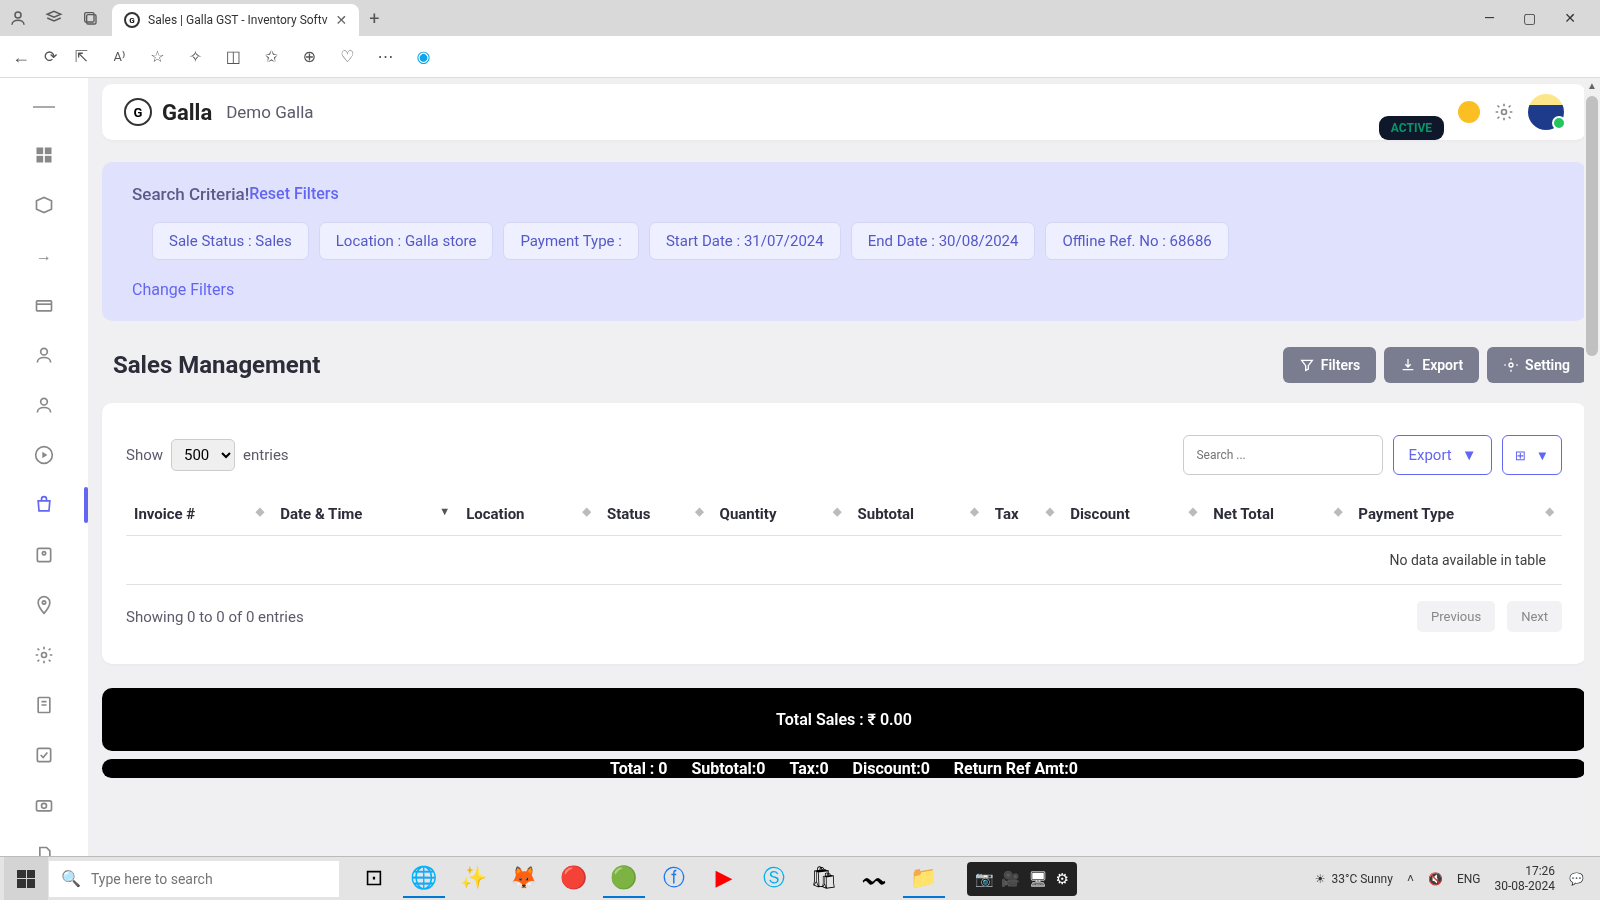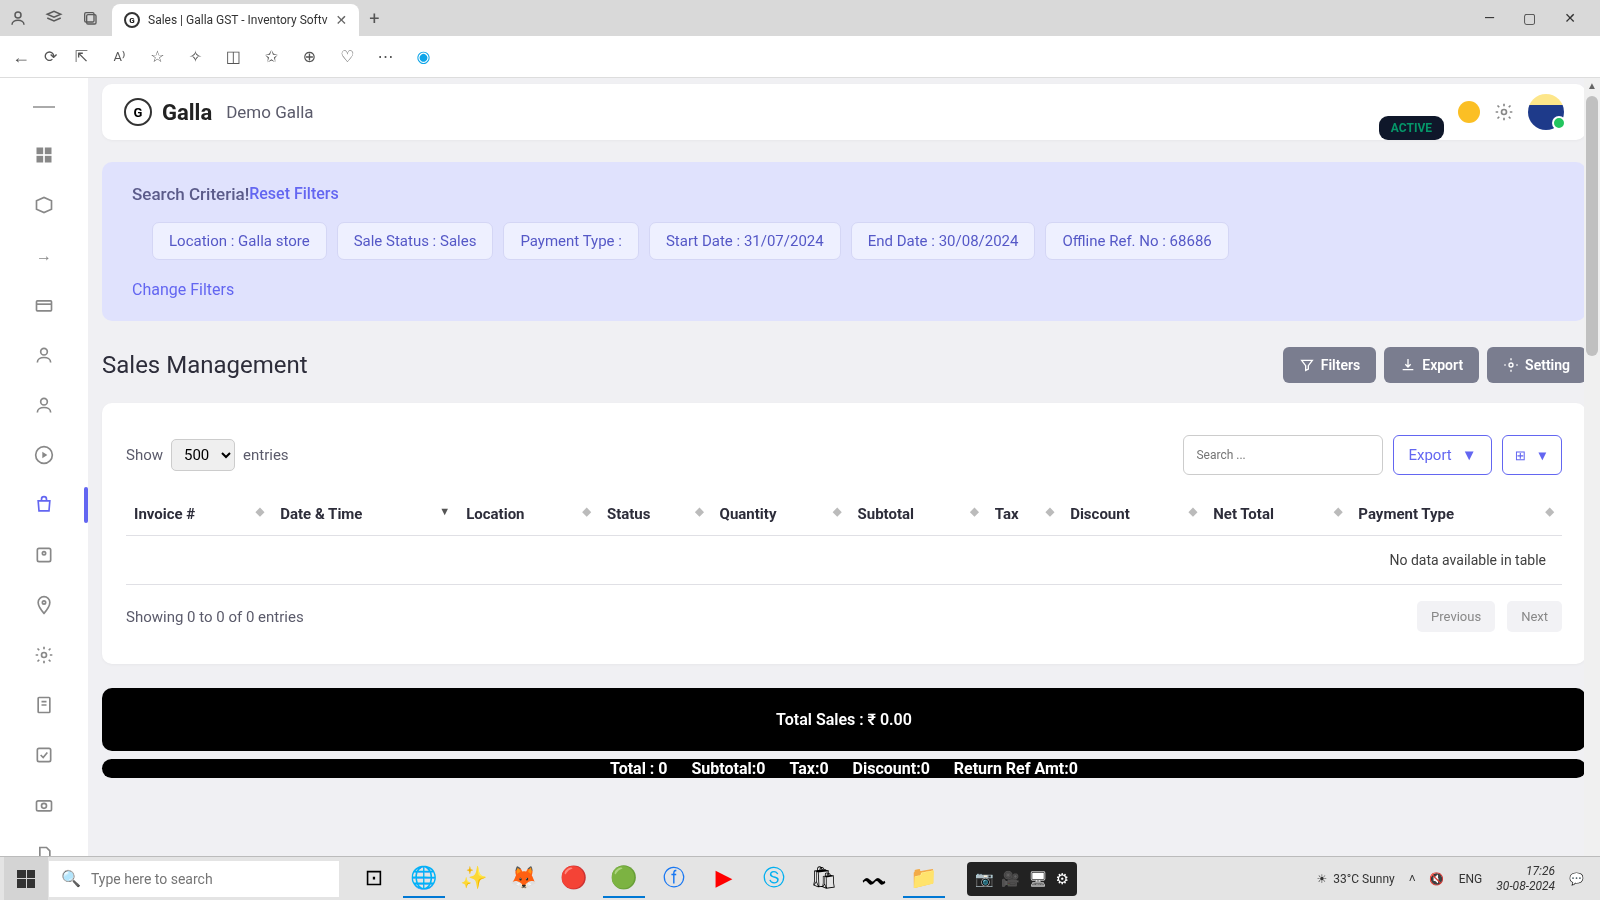--- a/index.html
+++ b/index.html
@@ -47,21 +47,21 @@
 
 .criteria-card { background: #e0e2fd; border-radius: 10px; margin-top: 22px; padding: 22px 30px 22px 30px; }
 .criteria-head { display: flex; margin-bottom: 18px; }
 .criteria-title { font-size: 17px; color: #5b5b8a; font-weight: 500; }
 .reset-link { font-size: 16px; color: #6366f1; font-weight: 500; }
 .chips { display: flex; gap: 10px; flex-wrap: wrap; margin-left: 20px; }
 .chip { background: #eef0ff; border: 1px solid #d4d6f5; border-radius: 7px; padding: 9px 16px; font-size: 15px; color: #5558c7; }
 .change-link { font-size: 16px; color: #6366f1; margin-top: 20px; display:inline-block; }
 
 .section-head { display: flex; align-items: center; margin-top: 26px; }
-.section-title { font-size: 24px; font-weight: 400; color: #2d2d3a; }
+.section-title { font-size: 24px; font-weight: 700; color: #2d2d3a; margin-left: 11px; }
 .action-btns { margin-left: auto; display: flex; gap: 8px; }
 .act-btn { background: #7a7d8f; color: #fff; border: none; border-radius: 6px; padding: 10px 16px; font-size: 14px; font-weight: 600; display: flex; align-items: center; gap: 6px; cursor:pointer; }
 .act-btn.highlight { position: relative; }
 .act-btn.highlight::before { content:''; position:absolute; width:48px; height:48px; background:radial-gradient(circle, #fde047 0%, #fde047 40%, transparent 70%); border-radius:50%; left:-6px; top:-6px; z-index:-1; }
 .act-ic { width:16px; height:16px; }
 
 .table-card { background: #fff; border-radius: 10px; margin-top: 20px; padding: 32px 24px; box-shadow: 0 1px 3px rgba(0,0,0,0.04); }
 .tbl-top { display: flex; align-items: center; }
 .show-wrap { display: flex; align-items: center; gap: 8px; font-size: 15px; color: #5b5b6b; }
 .show-sel { border: 1px solid #ccc; border-radius: 5px; padding: 5px 8px; font-size: 15px; }
@@ -96,21 +96,21 @@
 .win-logo div { background:#333; }
 .search-box { background: #fff; height: 36px; width: 290px; display: flex; align-items: center; padding: 0 12px; gap: 10px; margin-left:1px; }
 .search-box input { border: none; outline: none; font-size: 14px; flex:1; color:#666; }
 .task-icons { display: flex; gap: 8px; margin-left: 14px; align-items:center; }
 .task-ic { width: 42px; height: 38px; display: flex; align-items: center; justify-content: center; font-size: 22px; border-bottom: 2px solid transparent; }
 .task-ic.running { border-bottom-color: #0078d4; }
 .tray-cluster { background:#222; height:34px; display:flex; align-items:center; padding:0 8px; gap:8px; margin-left:14px; border-radius:4px; }
 .tray-cluster .ti { color:#fff; font-size:15px; }
 .tray { margin-left: auto; display: flex; align-items: center; gap: 14px; font-size: 12px; color: #333; padding-right:12px; }
 .weather { display:flex; align-items:center; gap:6px; }
-.clock { text-align: right; line-height: 1.2; font-style: italic; }
+.clock { text-align: right; line-height: 1.2; }
 </style>
 </head>
 <body>
 
 <div class="browser-top">
   <div class="top-icons">
     <div class="top-icon">
         <svg viewBox="0 0 24 24" width="18" height="18" fill="none" stroke="currentColor" stroke-width="2">
           <circle cx="12" cy="8" r="4"></circle>
           <path d="M4 21c0-4 4-6 8-6s8 2 8 6"></path>
@@ -266,22 +266,22 @@
         <div class="avatar"></div>
       </div>
     </div>
 
     <div class="criteria-card">
       <div class="criteria-head">
         <span class="criteria-title">Search Criteria!</span>
         <span class="reset-link">Reset Filters</span>
       </div>
       <div class="chips">
+        <span class="chip">Sale Status : Sales</span>
         <span class="chip">Location : Galla store</span>
-        <span class="chip">Sale Status : Sales</span>
         <span class="chip">Payment Type :</span>
         <span class="chip">Start Date : 31/07/2024</span>
         <span class="chip">End Date : 30/08/2024</span>
         <span class="chip">Offline Ref. No : 68686</span>
       </div>
       <span class="change-link">Change Filters</span>
     </div>
 
     <div class="section-head">
       <span class="section-title">Sales Management</span>

